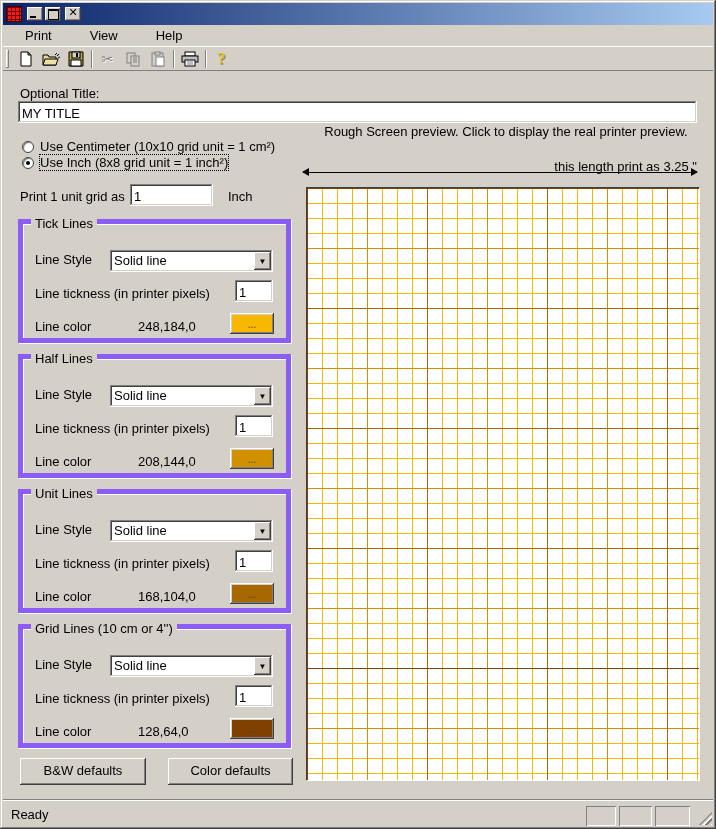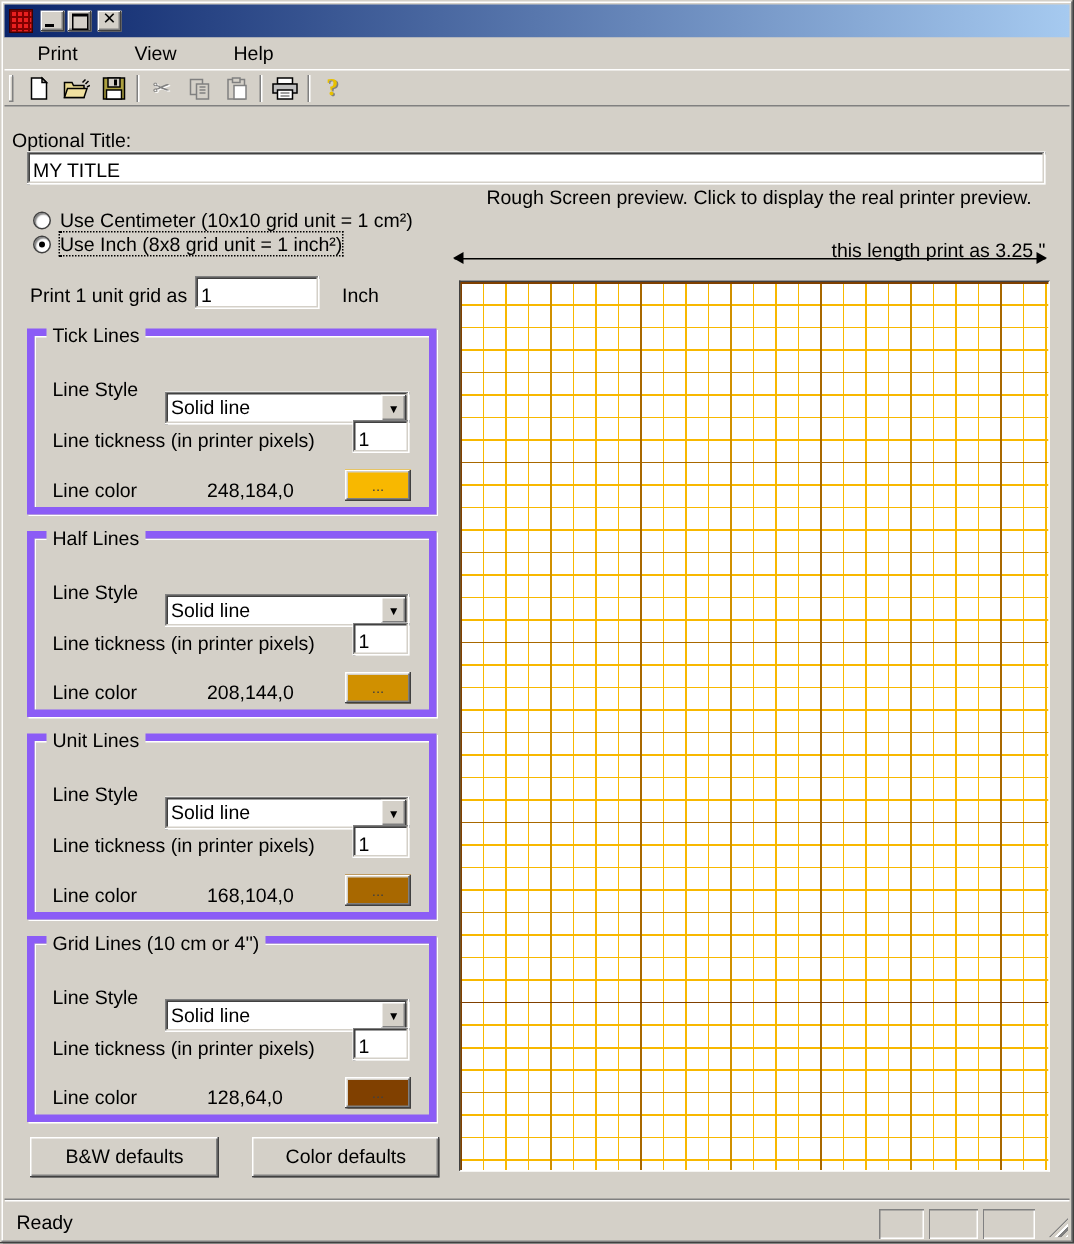--- a/index.html
+++ b/index.html
@@ -72,21 +72,21 @@
     background:#fff;
     box-shadow: inset 1px 1px 1px #808080, inset -1px -1px 1px #fff;
     border:1px solid #404040; }
   .radio.checked::after { content:""; position:absolute; left:3px; top:3px; width:4px; height:4px;
     border-radius:50%; background:#000; }
   .focus-rect { outline:1px dotted #000; }
   
   .groupbox { position:absolute; left:18px; width:273px; height:124px;
     border:5px solid #8b5cf6; box-shadow: inset 1px 1px 0 #fff, 1px 1px 0 #fff; }
   .legend { position:absolute; top:-8px; left:8px; background:#D4D0C8; padding:0 4px; }
-  .combo { position:absolute; left:87px; top:37px; width:163px; height:22px; }
+  .combo { position:absolute; left:87px; top:26px; width:163px; height:22px; }
   .combo-text { position:absolute; left:4px; top:3px; }
   .combo-btn { position:absolute; right:2px; top:2px; width:17px; height:18px;
     display:flex; align-items:center; justify-content:center; font-size:8px; }
   .thick-input { position:absolute; left:212px; top:56px; width:38px; height:22px; }
   .swatch { position:absolute; left:207px; top:89px; width:44px; height:21px;
     text-align:center; font-size:10px; color:#404040; line-height:24px; }
   
   .preview-caption { position:absolute; left:306px; top:124px; width:400px; text-align:center; }
   .arrow-wrap { position:absolute; left:303px; top:155px; width:394px; height:22px; }
   .arrow-label { position:absolute; width:100%; text-align:right; top:4px; }
@@ -176,21 +176,21 @@
         <rect x="4" y="9" width="10" height="6" fill="#fff" stroke="#000"></rect>
         <path d="M6 11 h6 M6 13 h6" stroke="#808080"></path>
       </svg>
     </div>
     <div class="tsep"></div>
     <div class="tbtn">
       <span class="help-glyph">?</span>
     </div>
   </div>
 
-  <div class="label" style="left:8px; top:86px;">Optional Title:</div>
+  <div class="label" style="left:20px; top:86px;">Optional Title:</div>
   <input class="field sunken" style="position: absolute; left: 18px; top: 101px; width: 679px; height: 22px;" value="MY TITLE">
 
   <div class="radio" style="left:22px; top:141px;"></div>
   <div class="label" style="left:40px; top:139px;">Use Centimeter (10x10 grid unit = 1 cm²)</div>
   <div class="radio checked" style="left:22px; top:157px;"></div>
   <div class="label focus-rect" style="left:40px; top:155px;">Use Inch (8x8 grid unit = 1 inch²)</div>
 
   <div class="label" style="left:20px; top:189px;">Print 1 unit grid as</div>
   <input class="field sunken" style="position: absolute; left: 130px; top: 184px; width: 83px; height: 22px;" value="1">
   <div class="label" style="left:228px; top:189px;">Inch</div>

